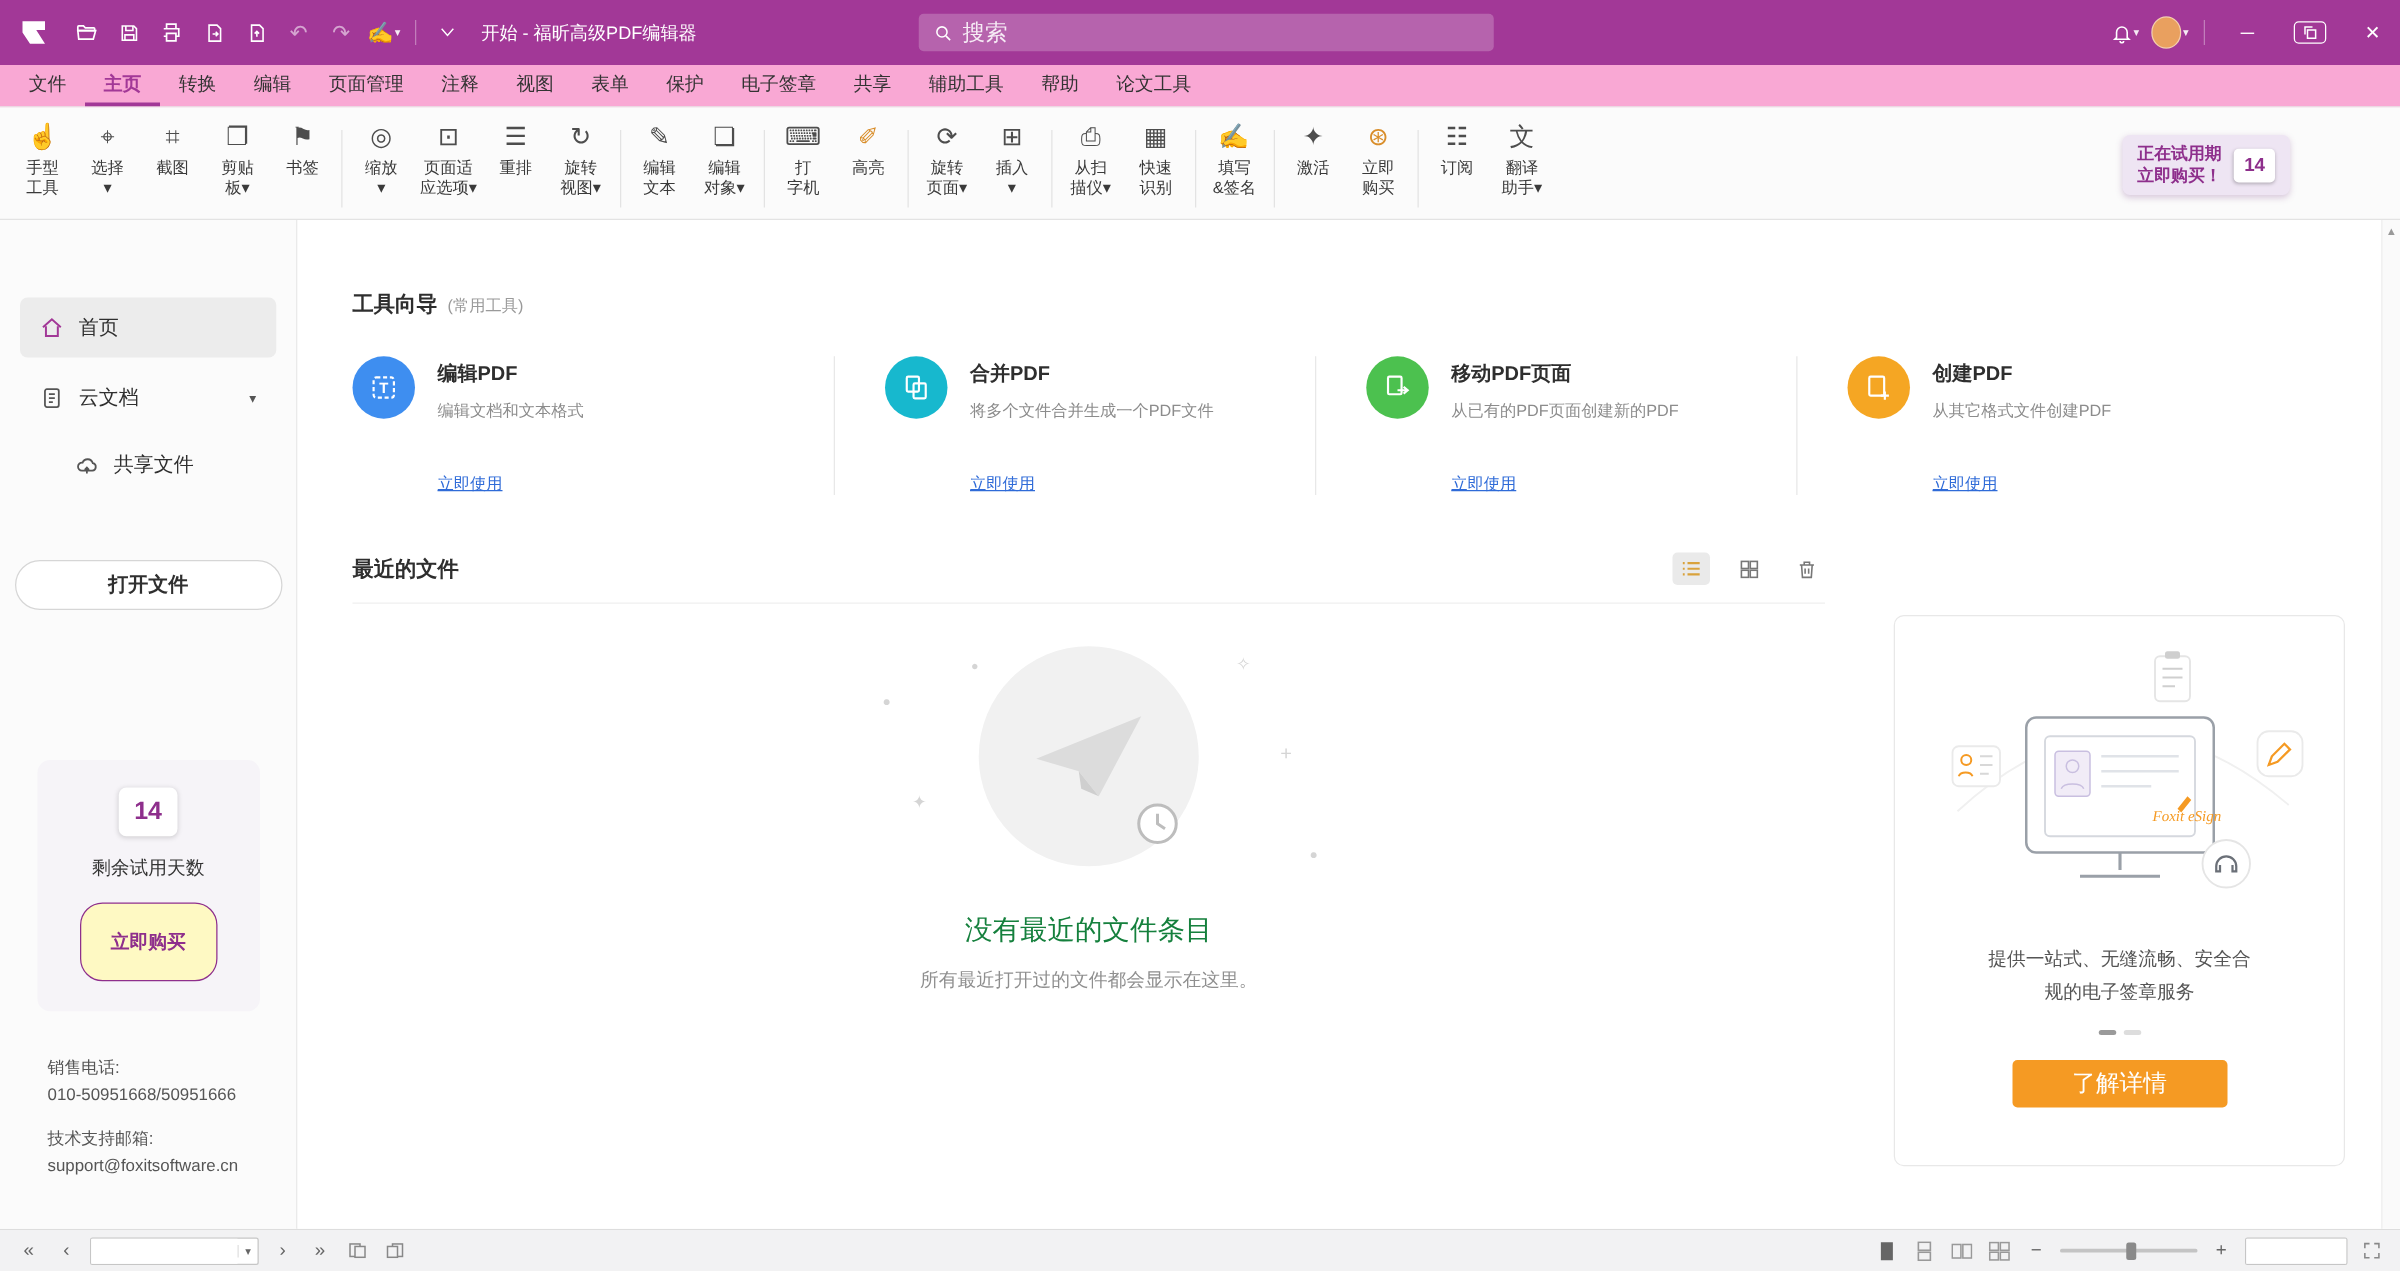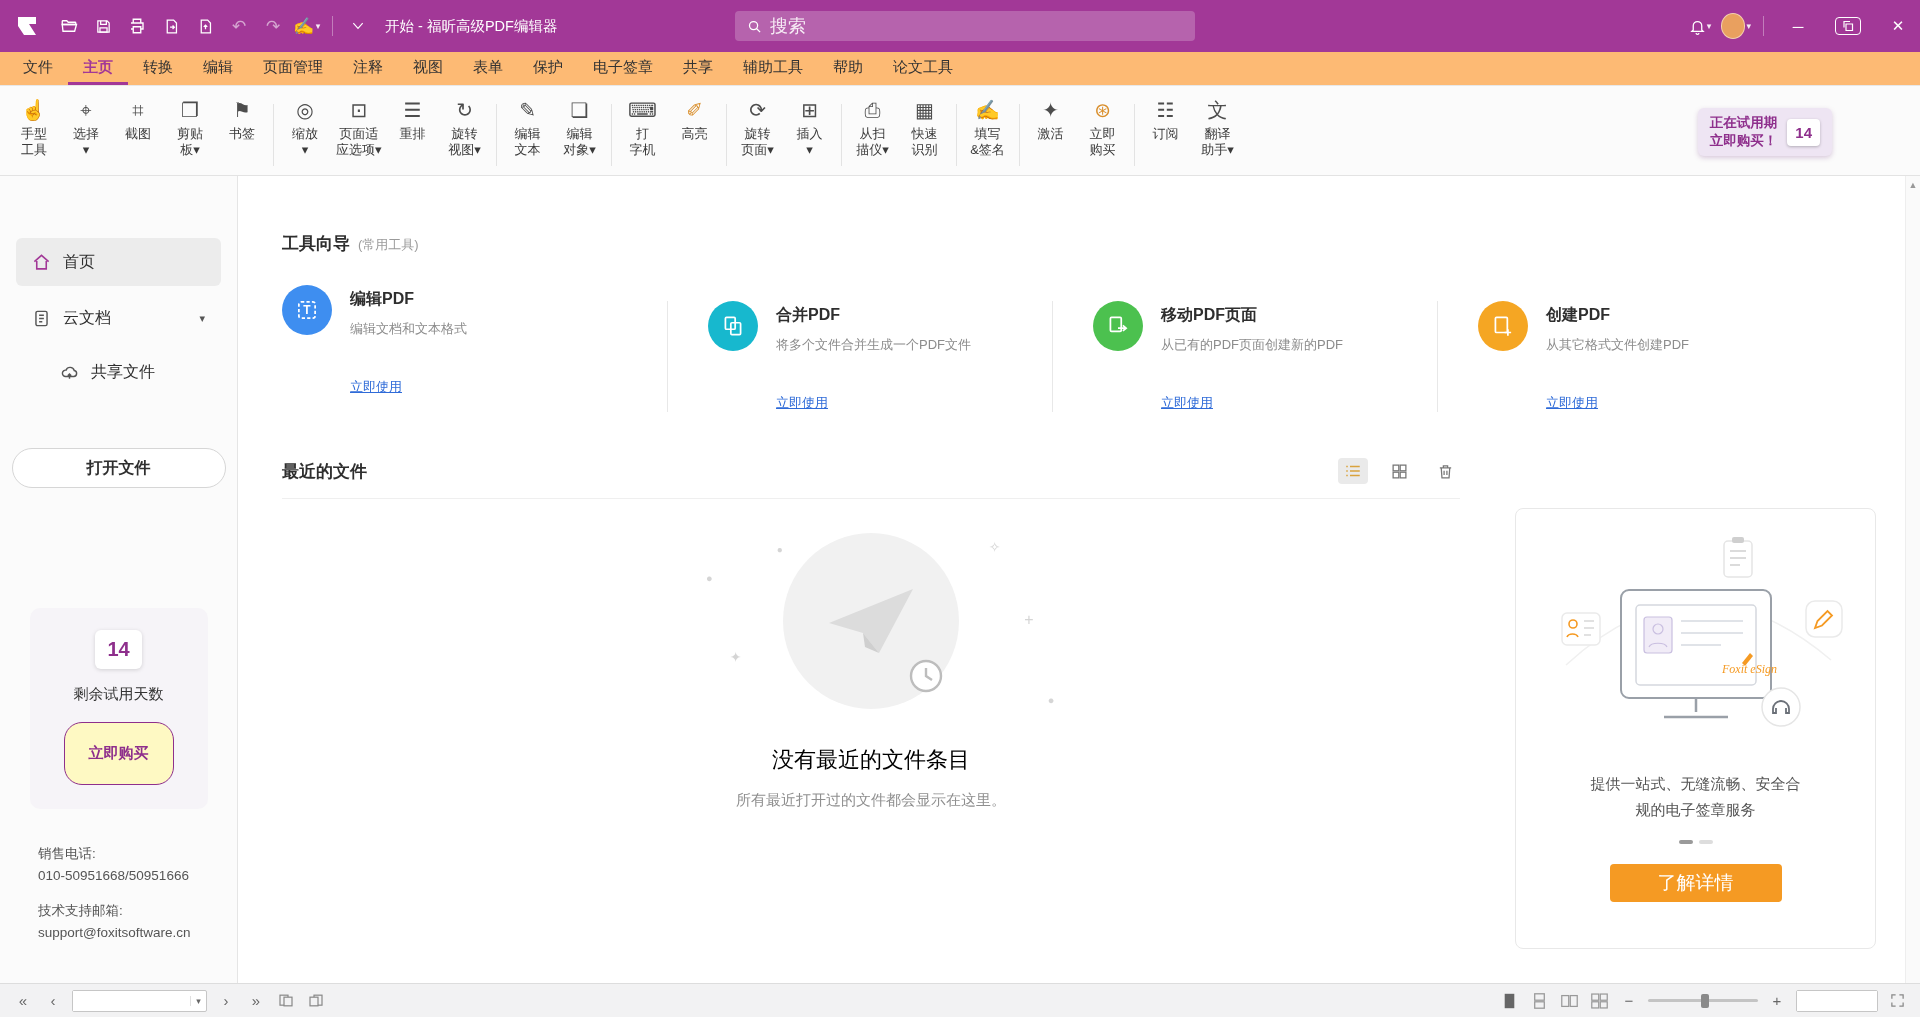--- a/index.html
+++ b/index.html
@@ -15,21 +15,21 @@
   .tb-caret { font-size:9px; margin-left:1px; opacity:.9; }
   .tb-sep { width:1px; height:20px; background:rgba(255,255,255,.35); margin:0 6px; }
   .tb-title { font-size:14.5px; margin-left:8px; color:#fff; white-space:nowrap; }
   .tb-search { width:460px; height:30px; background:rgba(255,255,255,.22); border-radius:4px; display:flex; align-items:center; padding:0 12px; gap:8px; color:rgba(255,255,255,.88); font-size:18px; }
   .tb-right { flex:1; display:flex; align-items:center; justify-content:flex-end; gap:6px; }
   .avatar { width:26px; height:26px; border-radius:50%; background:#E9A05F; border:1px solid rgba(255,255,255,.5); }
   .win-btn { width:44px; height:36px; display:flex; align-items:center; justify-content:center; font-size:15px; }
   .win-btn.boxed span { border:1.5px solid #fff; border-radius:4px; padding:2px 6px; display:flex; align-items:center; }
 
   
-  .menubar { height:34px; background:#fdba74; border-bottom:1px solid #E8E8E8; display:flex; align-items:stretch; padding-left:8px; }
+  .menubar { height:34px; background:#f9a8d4; border-bottom:1px solid #E8E8E8; display:flex; align-items:stretch; padding-left:8px; }
   .menu-item { padding:0 15px; font-size:15px; color:#333; display:flex; align-items:center; border-bottom:3px solid transparent; }
   .menu-item.active { color:#A23897; font-weight:bold; border-bottom-color:#A23897; }
 
   
   .ribbon { height:90px; background:#FBFBFB; border-bottom:1px solid #E3E3E3; display:flex; align-items:flex-start; padding:8px 6px 0 8px; position:relative; }
   .rtool { min-width:52px; padding:2px 5px; display:flex; flex-direction:column; align-items:center; text-align:center; color:#3A3A3A; font-size:13px; border-radius:4px; }
   .rtool .ricon { font-size:20px; height:28px; line-height:28px; color:#4D4D4D; }
   .rtool .ricon.warm { color:#D98E2B; }
   .rtool .rlabel { white-space:pre-line; line-height:1.25; margin-top:2px; }
   .rsep { width:1px; align-self:center; height:62px; background:#E3E3E3; margin:0 5px; }
@@ -55,40 +55,40 @@
   .contact { margin:34px 0 0 38px; font-size:13.5px; color:#555; line-height:1.6; }
   .contact .block { margin-top:14px; }
 
   
   .main { flex:1; position:relative; padding:0 44px 0 44px; background:#fff; }
   .tools-header { margin-top:56px; display:flex; align-items:baseline; gap:8px; }
   .tools-title { font-size:17px; font-weight:bold; color:#2E2E2E; }
   .tools-sub { font-size:13px; color:#9A9A9A; }
   .tools-cards { display:flex; margin-top:30px; width:1540px; }
   .tool-card { width:385px; padding-right:28px; }
-  .tool-card + .tool-card { border-left:1px solid #E8E8E8; padding-left:40px;margin-top:16px; }
+  .tool-card + .tool-card { border-left:1px solid #E8E8E8; padding-left:40px; }
   .tc-top { display:flex; gap:18px; }
   .tc-icon { width:50px; height:50px; border-radius:50%; flex:none; display:flex; align-items:center; justify-content:center; }
   .tc-title { font-size:16px; font-weight:bold; color:#2E2E2E; margin-top:4px; }
   .tc-desc { font-size:13px; color:#8C8C8C; margin-top:10px; }
   .tc-link { display:inline-block; margin:40px 0 0 68px; font-size:13px; color:#2F6BD8; text-decoration:underline; cursor:pointer; }
 
   .lower { display:flex; margin-top:46px; }
   .recent-col { width:1178px; }
   .recent-header { display:flex; align-items:center; justify-content:space-between; padding-bottom:14px; border-bottom:1px solid #EFEFEF; }
   .recent-title { font-size:17px; font-weight:bold; color:#2E2E2E; }
   .view-icons { display:flex; align-items:center; gap:16px; }
   .vicon { width:30px; height:26px; display:flex; align-items:center; justify-content:center; border-radius:4px; }
   .vicon.active { background:#EAEAEA; }
 
   .empty-state { position:relative; text-align:center; margin-top:34px; }
   .empty-circle { position:relative; width:176px; height:176px; border-radius:50%; background:#F1F1F1; margin:0 auto; }
   .empty-clock { position:absolute; right:14px; bottom:10px; }
   .spark { position:absolute; color:#D5D5D5; font-size:14px; }
-  .empty-title { margin-top:36px; font-size:22px; color:#000000; }
+  .empty-title { margin-top:36px; font-size:22px; color:#15803d; }
   .empty-desc { margin-top:16px; font-size:15px; color:#8F8F8F; }
 
   .esign-card { width:361px; margin-left:55px; margin-top:50px; border:1px solid #E8E8E8; border-radius:8px; padding:26px 20px 24px 20px; text-align:center; height:441px; }
   .esign-illustration { position:relative; height:226px; }
   .esign-text { margin-top:10px; font-size:15px; color:#555; line-height:1.75; }
   .esign-dots { margin-top:16px; display:flex; justify-content:center; gap:6px; }
   .dot { width:14px; height:4px; border-radius:2px; background:#DDD; }
   .dot.active { background:#9A9A9A; }
   .esign-btn { margin-top:20px; width:172px; height:38px; background:#F59A23; border:none; border-radius:4px; color:#fff; font-size:19px; font-family:inherit; }
 

